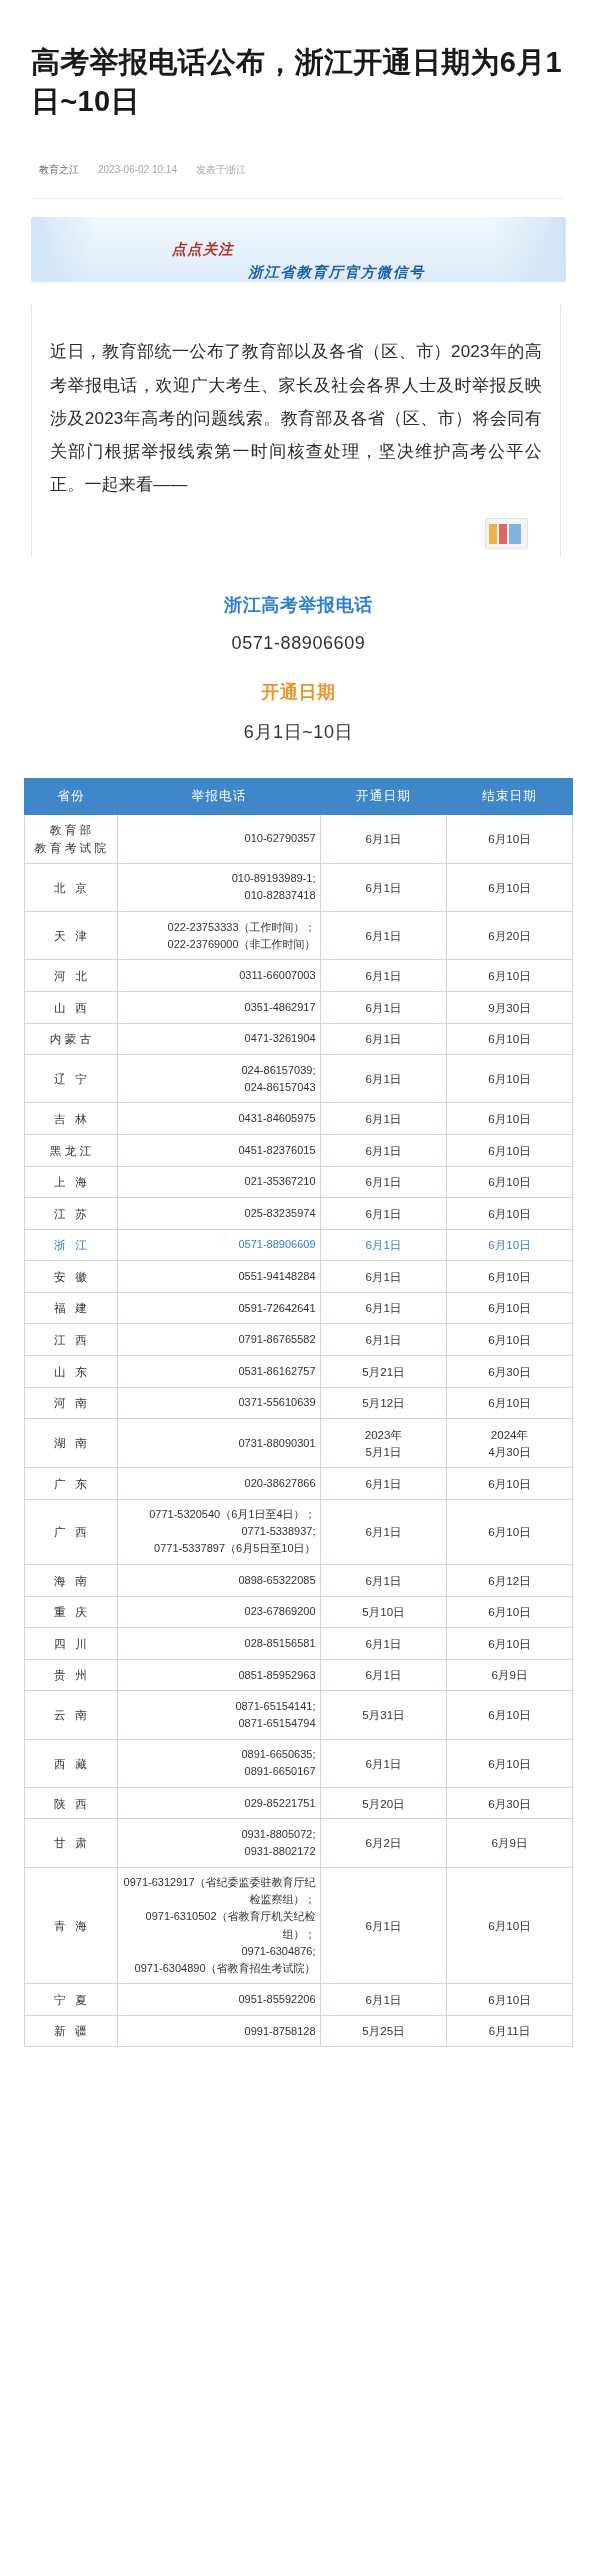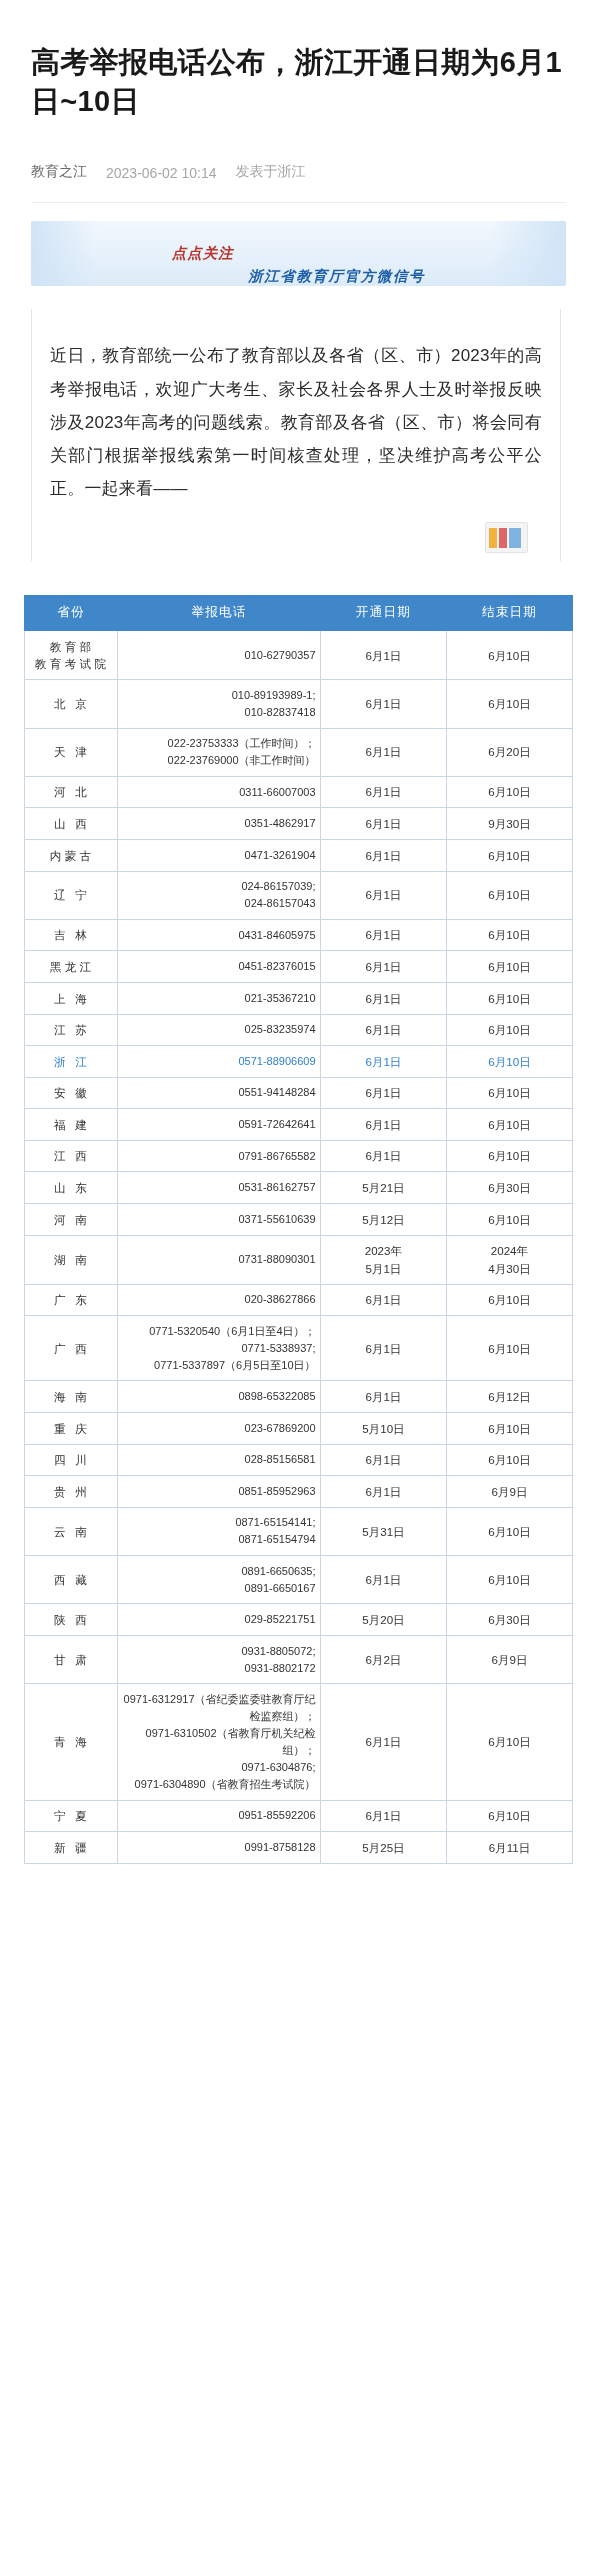--- a/index.html
+++ b/index.html
@@ -23,25 +23,26 @@
   .article-title {
     font-size: 29px;
     line-height: 1.34;
     font-weight: bold;
     color: #1a1a1a;
     padding: 24px 31px 0 31px;
     letter-spacing: 0.3px;
   }
   .meta-row {
     display: flex;
-    align-items: flex-end;
+    align-items: center;
     gap: 19px;
     padding: 22px 31px 0 31px;
-    font-size: 14px;
+    font-size: 10px;
     color: #9a9a9a;
+    margin-left: 8px;
   }
   .meta-account {
     color: #6b6b6b;
   }
   .meta-date, .meta-place {
     color: #a6a6a6;
   }
   .divider-soft {
     height: 0.6px;
     background: #ececec;
@@ -253,20 +254,26 @@
     <p class="body-text">近日，教育部统一公布了教育部以及各省（区、市）2023年的高考举报电话，欢迎广大考生、家长及社会各界人士及时举报反映涉及2023年高考的问题线索。教育部及各省（区、市）将会同有关部门根据举报线索第一时间核查处理，坚决维护高考公平公正。一起来看——</p>
     <div class="body-figure">
       <span class="mini-card">
         <i class="a"></i>
           <i class="b"></i>
           <i class="c"></i>
       </span>
     </div>
   </div>
 
+  <div class="hl-wrap">
+    <div class="hl-title">浙江高考举报电话</div>
+    <div class="hl-value">0571-88906609</div>
+    <div class="hl-title2">开通日期</div>
+    <div class="hl-value2">6月1日~10日</div>
+  </div>
 
   <div class="table-wrap">
     <table class="report-table">
       <colgroup>
           <col class="c1">
           <col class="c2">
           <col class="c3">
           <col class="c4">
         </colgroup>
       <thead>

